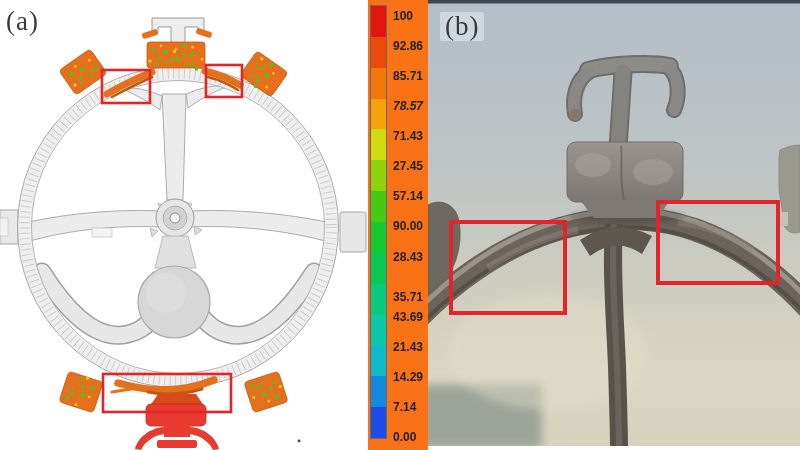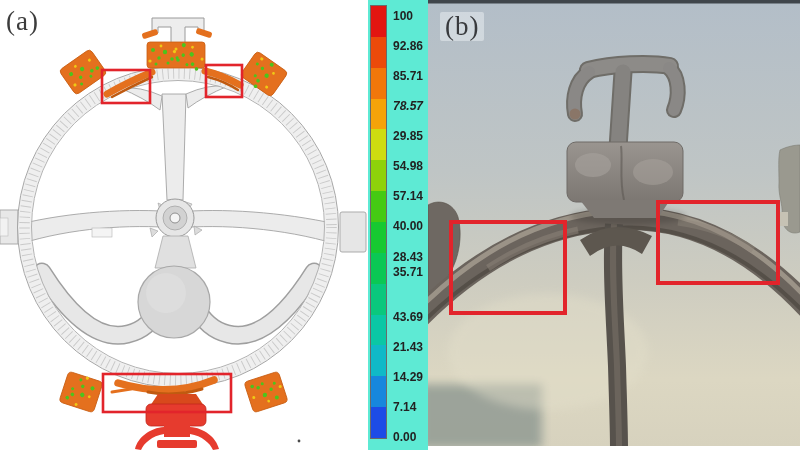--- a/index.html
+++ b/index.html
@@ -7,21 +7,21 @@
           font-family:"Liberation Sans",sans-serif;}
   .panel{position:absolute;top:0;height:450px;}
   .panel-a{left:0;width:368px;}
   .panel-b{left:428px;width:372px;}
   .panel svg{display:block;}
   .panel-label{position:absolute;font-family:"Liberation Serif",serif;color:#3c3c3c;
                font-size:27px;line-height:1;letter-spacing:1px;}
   .panel-a .panel-label{left:6px;top:8px;}
   .panel-b .panel-label{left:12px;top:12px;background:rgba(242,246,248,0.45);
                         padding:1px 5px;border-radius:2px;color:#383a3d;}
-  .colorbar{position:absolute;left:368px;top:0;width:60px;height:450px;background:#5eead4;}
+  .colorbar{position:absolute;left:368px;top:0;width:60px;height:450px;background:#f97316;}
   .cbar{position:absolute;left:2px;top:5px;width:17px;height:434px;
         border:1px solid #6a6a6a;box-sizing:border-box;display:flex;flex-direction:column;}
   .cbar .seg{flex:1 1 auto;}
   .cticks{position:absolute;left:0;top:0;width:60px;height:450px;}
   .cticks .tick{position:absolute;left:25px;font-size:12px;font-weight:600;color:#222;
                 line-height:14px;white-space:nowrap;}
   
   .f-orange{fill:var(--defect-orange,#e4701e);}
   .s-orange{stroke:var(--defect-orange,#e4701e);}
   .s-odark{stroke:var(--defect-orange-dark,#c05a10);}
@@ -171,26 +171,26 @@
         <div class="seg" style="background: rgb(11, 199, 165);"></div>
         <div class="seg" style="background: rgb(16, 185, 199);"></div>
         <div class="seg" style="background: rgb(23, 135, 221);"></div>
         <div class="seg" style="background: rgb(29, 76, 230);"></div>
       </div>
     <div class="cticks">
         <span class="tick" style="top: 9px;">100</span>
         <span class="tick" style="top: 39.07px;">92.86</span>
         <span class="tick" style="top: 69.14px;">85.71</span>
         <span class="tick" style="top: 99.21px; font-style: italic;">78.57</span>
-        <span class="tick" style="top: 129.28px;">29.85</span>
-        <span class="tick" style="top: 159.35px;">54.98</span>
+        <span class="tick" style="top: 129.28px;">71.43</span>
+        <span class="tick" style="top: 159.35px;">27.45</span>
         <span class="tick" style="top: 189.42px;">57.14</span>
-        <span class="tick" style="top: 219.49px;">40.00</span>
+        <span class="tick" style="top: 219.49px;">90.00</span>
         <span class="tick" style="top: 249.56px;">28.43</span>
-        <span class="tick" style="top: 265px; text-align: right;">35.71</span>
+        <span class="tick" style="top: 290px; text-align: right;">35.71</span>
         <span class="tick" style="top: 309.7px;">43.69</span>
         <span class="tick" style="top: 339.77px;">21.43</span>
         <span class="tick" style="top: 369.84px;">14.29</span>
         <span class="tick" style="top: 399.91px;">7.14</span>
         <span class="tick" style="top: 429.98px;">0.00</span>
       </div>
   </div>
 
   <div class="panel panel-b">
     <svg width="372" height="450" viewBox="0 0 372 450">

